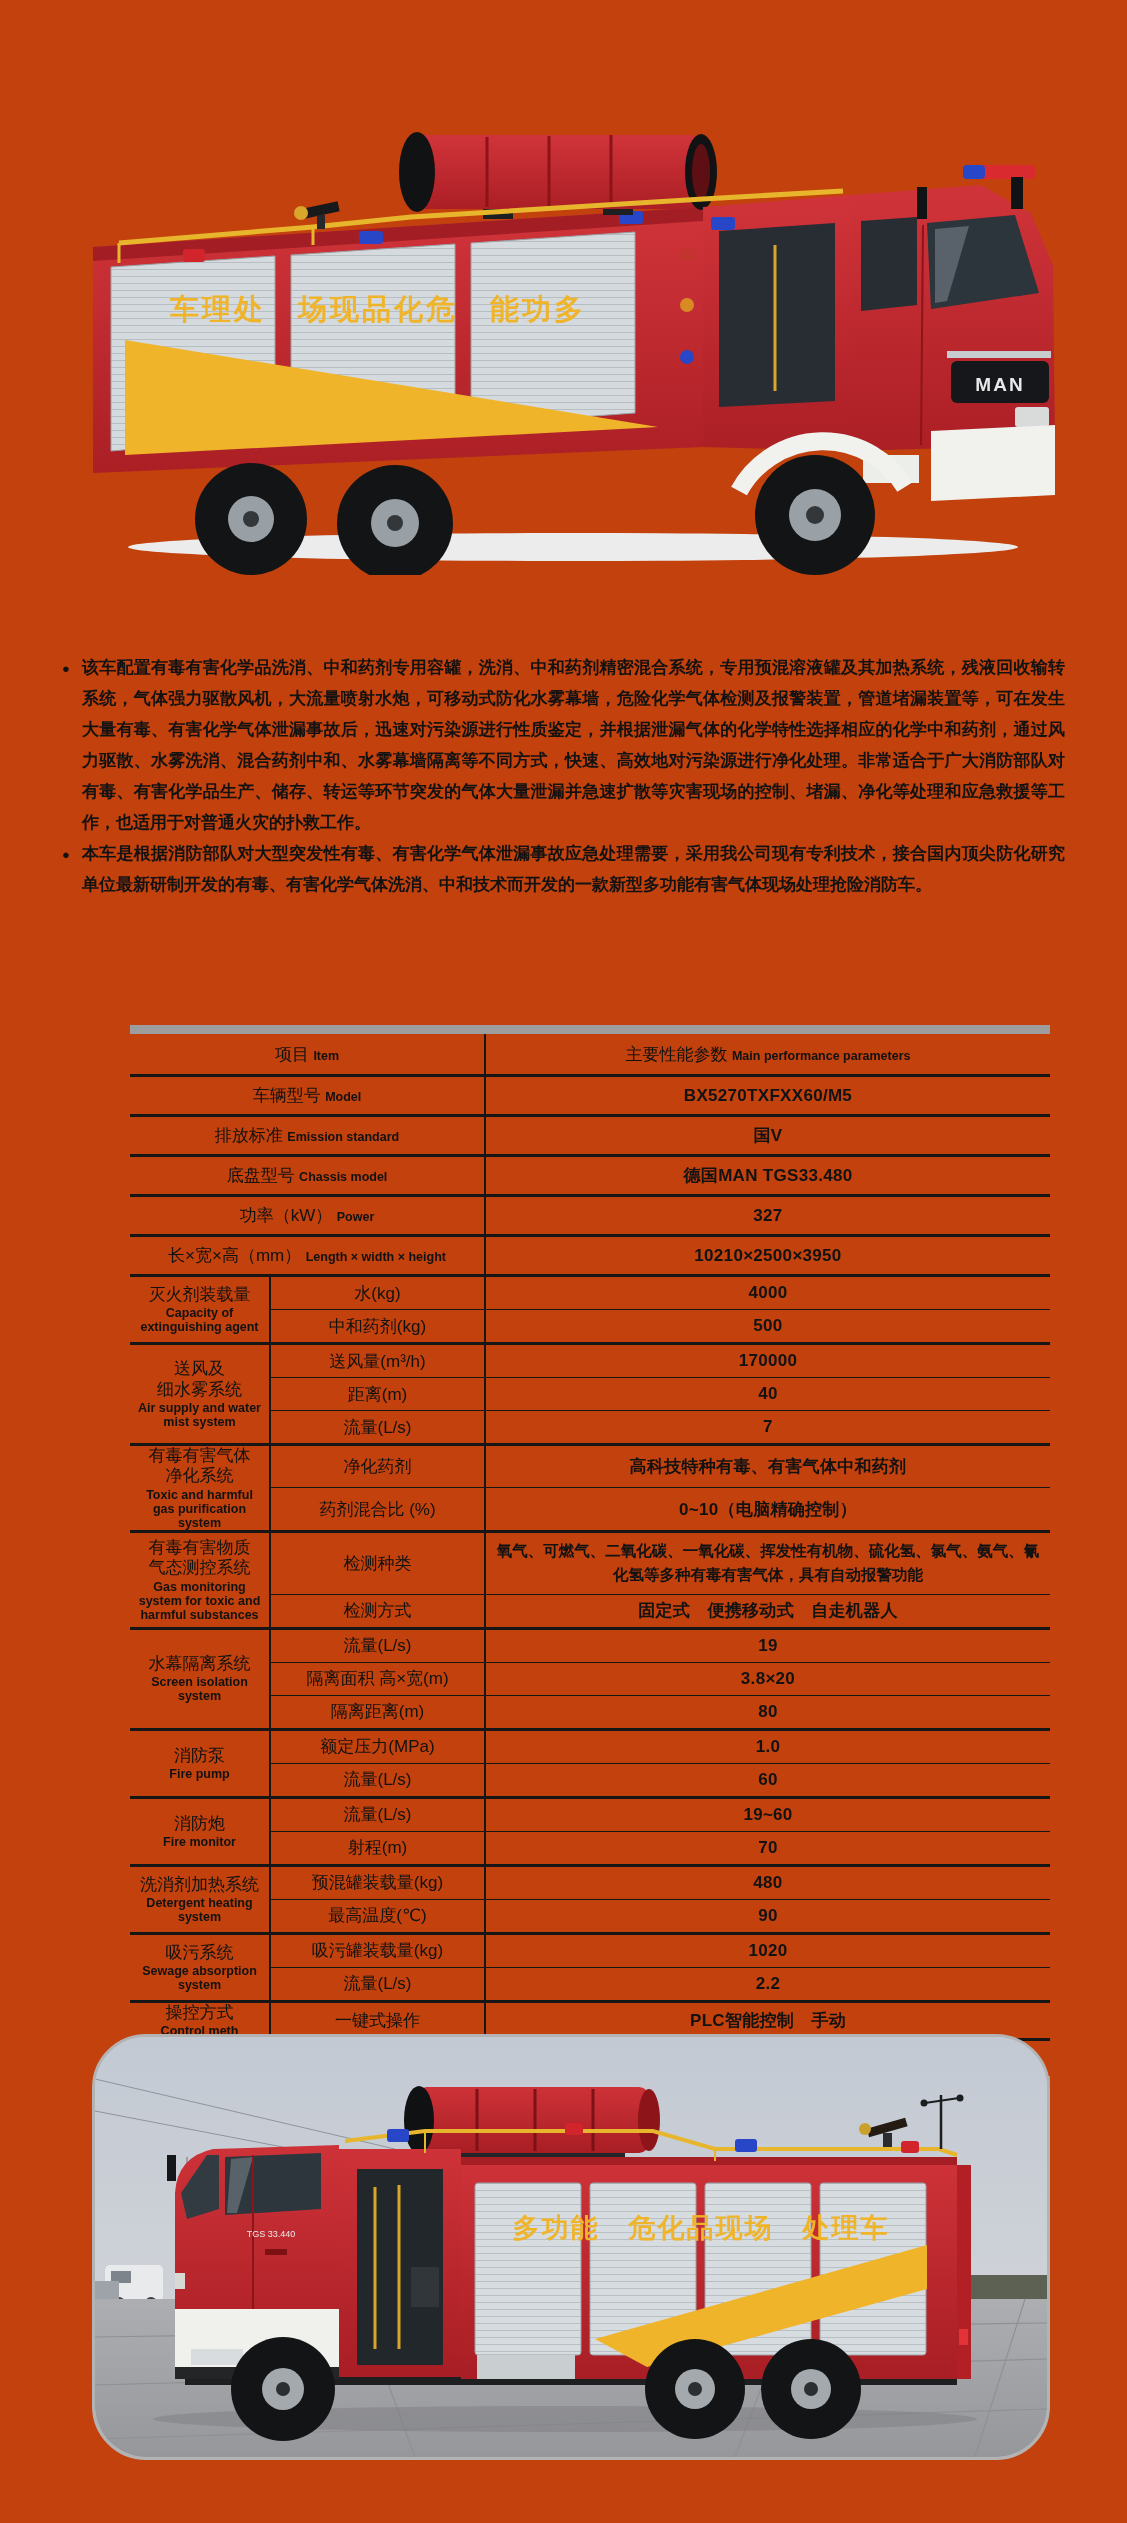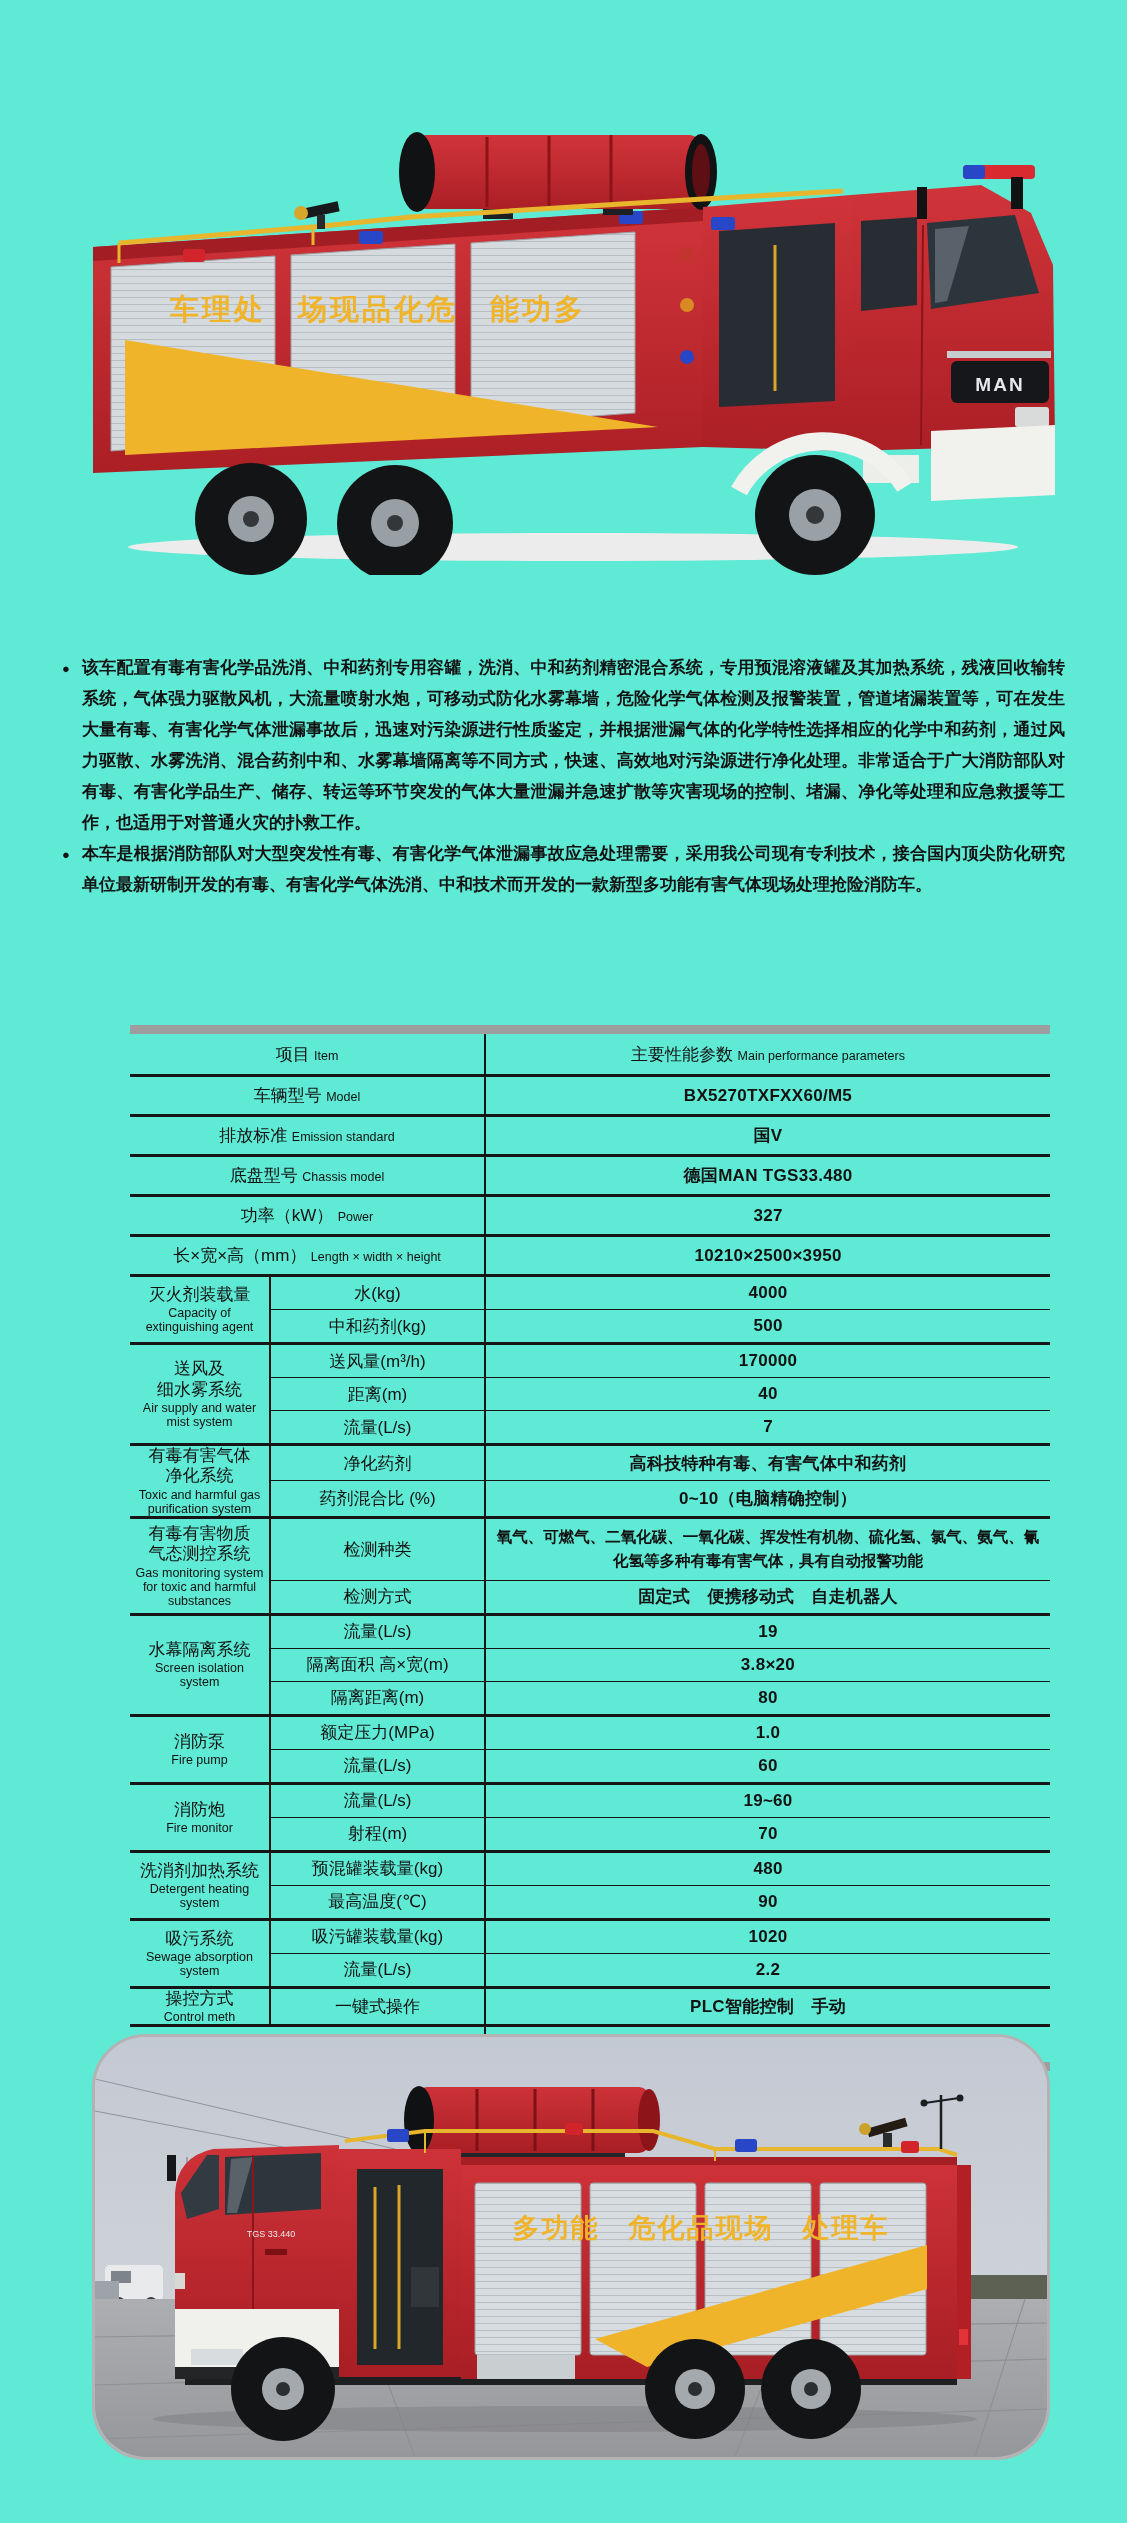--- a/index.html
+++ b/index.html
@@ -1,17 +1,17 @@
 <!DOCTYPE html>
 <html><head>
 <meta charset="utf-8">
 <style>
   html,body{margin:0;padding:0;}
   body{background:#ffffff;font-family:"Liberation Sans","DejaVu Sans",sans-serif;}
-  .page{position:relative;width:1127px;height:2523px;background:#5eead4;overflow:hidden;}
+  .page{position:relative;width:1127px;height:2523px;background:#c2410c;overflow:hidden;}
 
   
   .top-photo{position:absolute;left:63px;top:95px;width:1000px;height:480px;}
 
   
   .intro{position:absolute;left:62px;top:652px;width:1003px;color:#121212;
          font-size:17px;line-height:31px;font-weight:700;text-align:justify;}
   .bullet{position:relative;padding-left:20px;}
   .bullet::before{content:"●";position:absolute;left:0;top:1px;font-size:13px;}
 
@@ -20,21 +20,21 @@
   .graybar{height:9px;background:#9d9d9d;}
   table.spec{width:920px;border-collapse:collapse;table-layout:fixed;color:#121212;}
   table.spec td{padding:0 4px;text-align:center;vertical-align:middle;}
   .rH td{height:40px;} .rS td{height:37px;} .r td{height:32px;}
   .rT td{height:61px;} .rC td{height:33px;} .rZ td{height:35px;}
   .bbT>td{border-bottom:3px solid #161616;}
   .bbt>td{border-bottom:1.5px solid #161616;}
   td.vl{border-left:2px solid #161616;}
   td.gb{border-bottom:3px solid #161616 !important;}
   .cn{font-size:17px;font-weight:400;}
-  .en{font-size:12.5px;font-weight:400;}
+  .en{font-size:12.5px;font-weight:700;}
   .grpcell .cn{display:block;white-space:pre-line;line-height:1.2;}
   .grpcell .en{display:block;line-height:1.12;margin-top:1px;}
   .val{font-size:17px;font-weight:700;letter-spacing:.3px;}
   .val-long{font-size:15.5px;font-weight:700;line-height:1.55;padding:2px 12px;}
 
   
   .bottom-photo{position:absolute;left:92px;top:2034px;width:958px;height:426px;
     border:3px solid #b3b3b3;border-radius:54px;overflow:hidden;box-sizing:border-box;background:#c7cdd5;}
   .bottom-photo svg{display:block;}
 </style>

